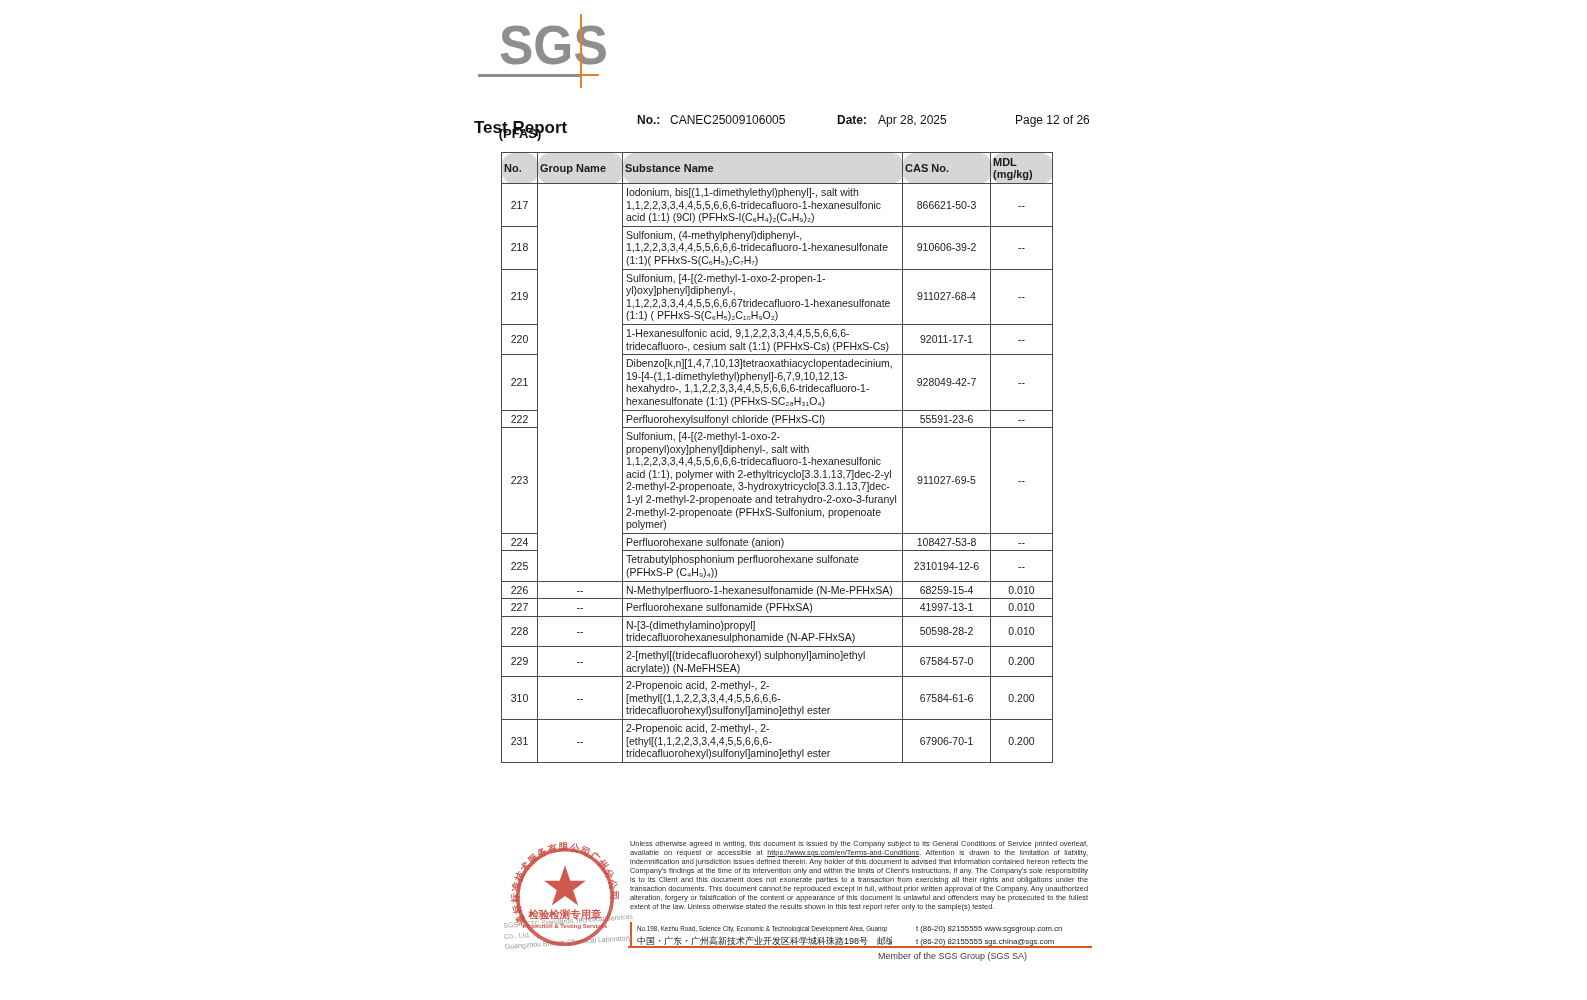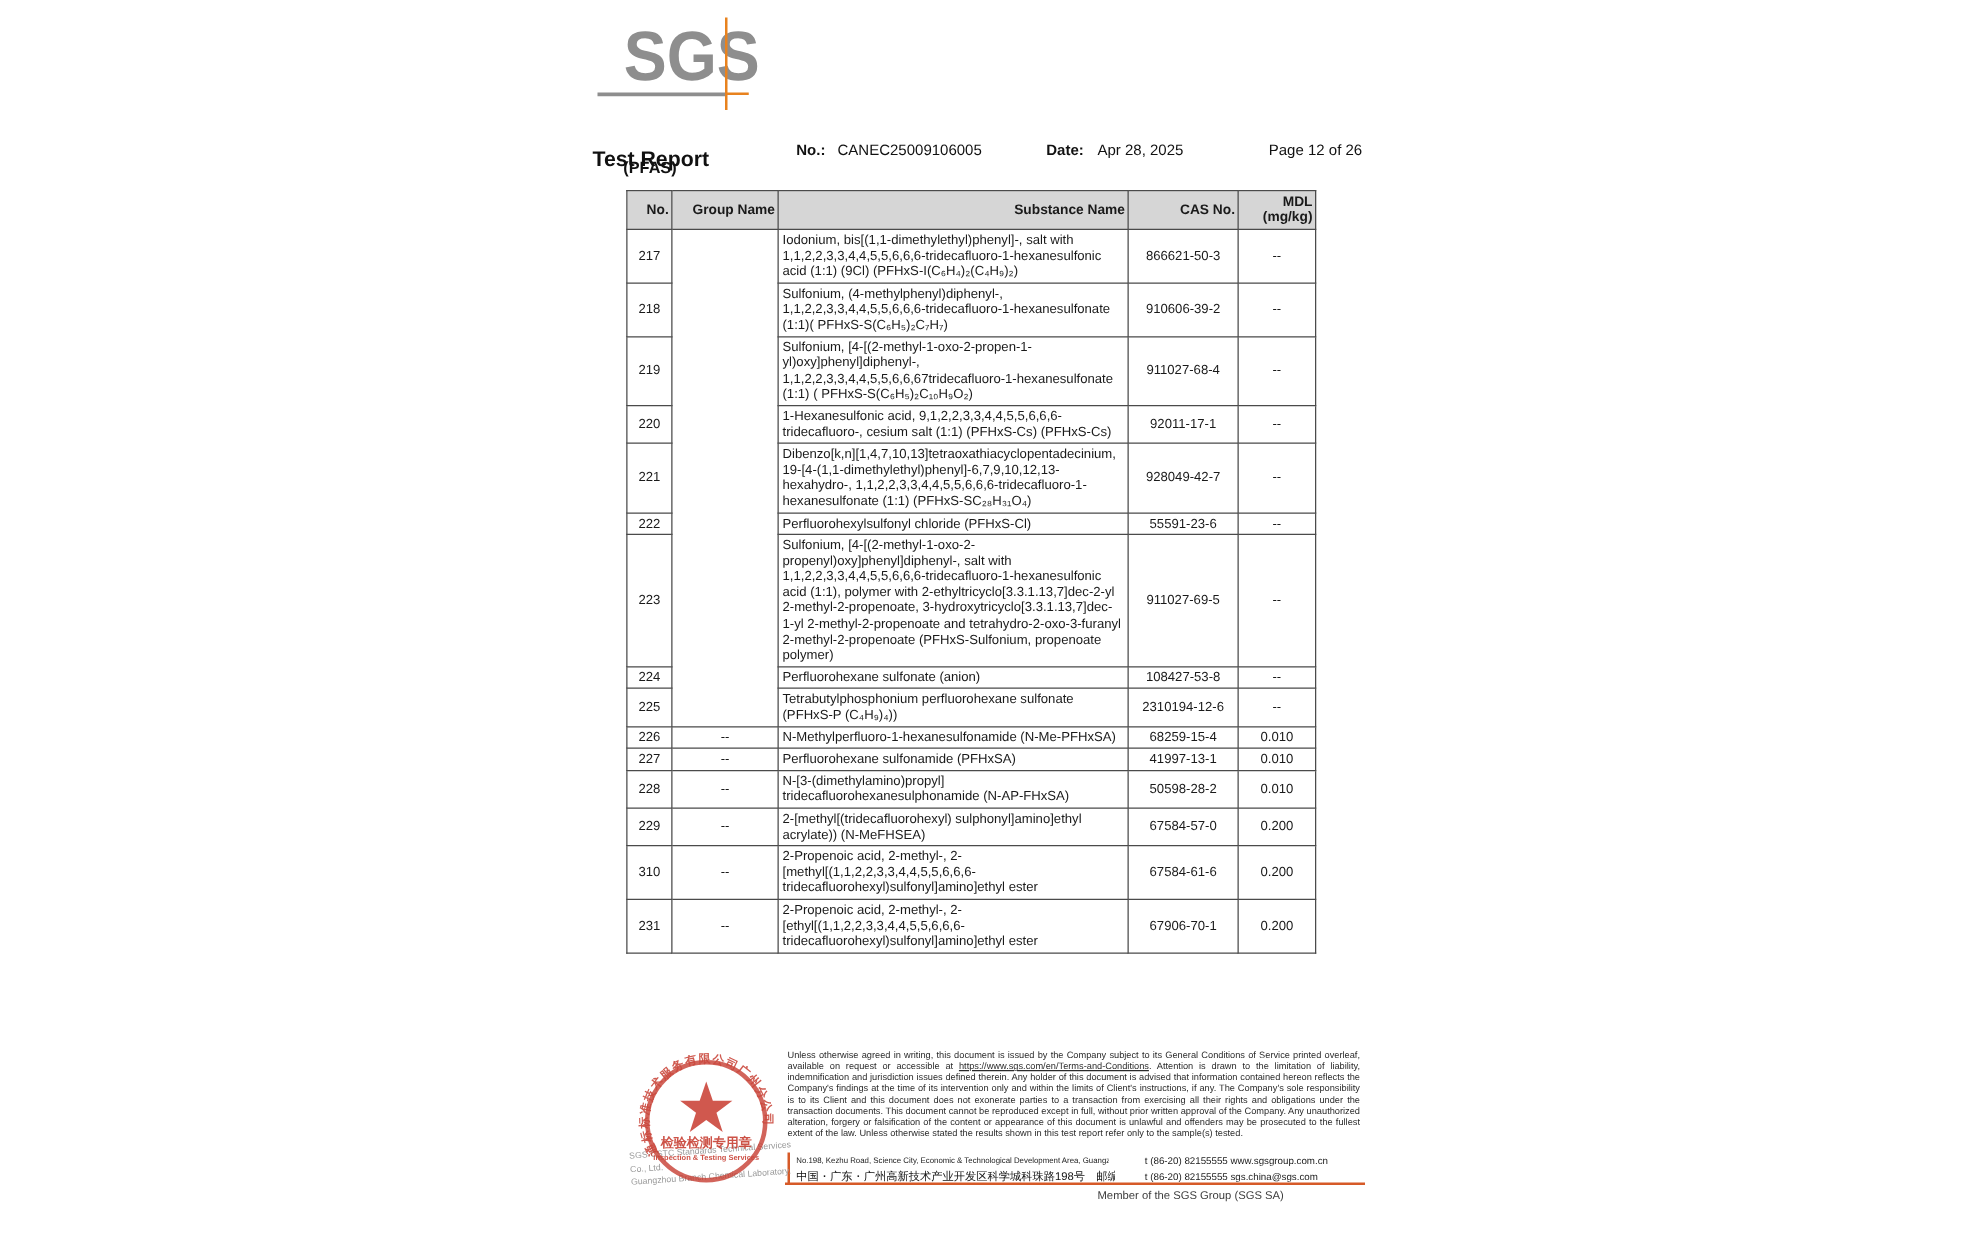--- a/index.html
+++ b/index.html
@@ -19,21 +19,21 @@
   .meta { position:absolute; top:113px; font-size:12px; color:#111; }
   .meta.b { font-weight:bold; }
   .m-no-label { left:637px; } .m-no-value { left:670px; }
   .m-date-label { left:837px; } .m-date-value { left:878px; }
   .m-page { left:1015px; }
 
   
   .tbl-wrap { position:absolute; left:501px; top:152px; width:551px; }
   table.report { border-collapse:collapse; width:551px; table-layout:fixed; }
   table.report th, table.report td { border:1px solid #4a4a4a; vertical-align:middle; color:#1a1a1a; }
-  table.report th { background:#d6d6d6; font-size:11px; font-weight:bold; padding:3px 2px; text-align:right; }
+  table.report th { background:#d6d6d6; font-size:11px; font-weight:bold; padding:3px 2px; text-align:left;border-radius:12px; }
   table.report td { font-size:10.5px; line-height:1.2; padding:2px 3px; }
   td.c-no, td.c-group, td.c-cas, td.c-mdl { text-align:center; }
   td.c-sub { text-align:left; padding-left:5px; padding-right:4px; }
 
   
   .company-lines { position:absolute; left:504px; top:916px; width:140px; color:#9a9a9a;
                    font-size:7px; line-height:1.5; transform:rotate(-4deg); z-index:1; }
   .stamp { position:absolute; left:506px; top:838px; z-index:2; opacity:.92; }
 
   .disclaimer { position:absolute; left:630px; top:839px; width:458px; font-size:7.4px;

